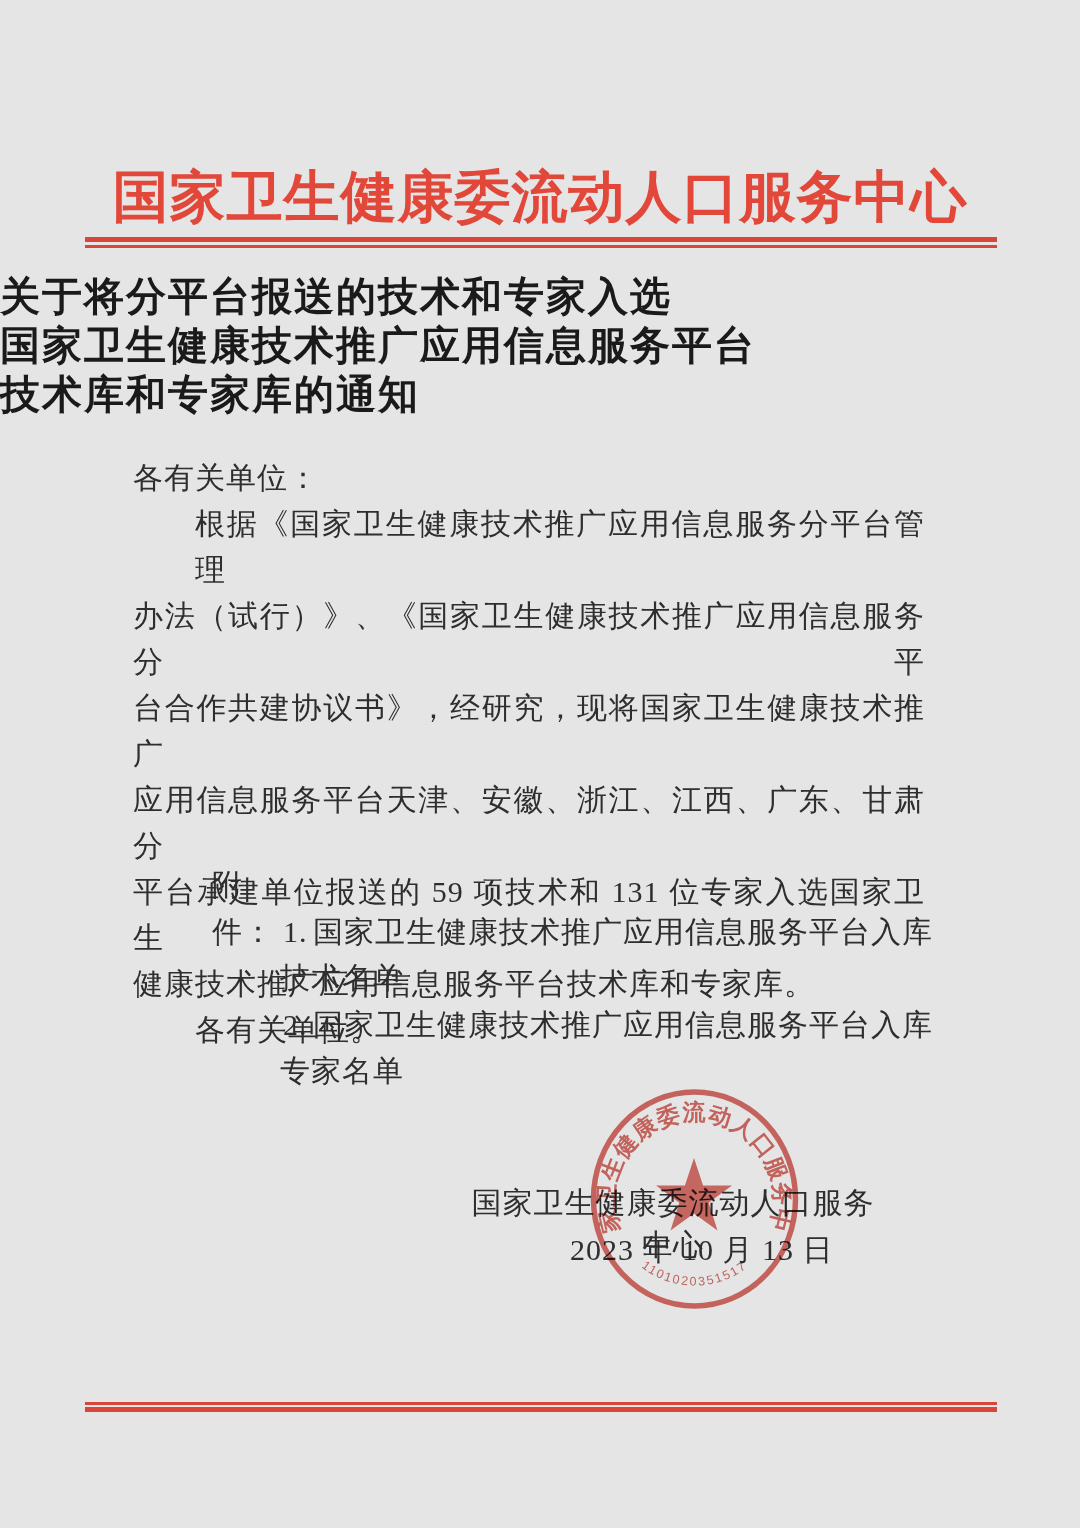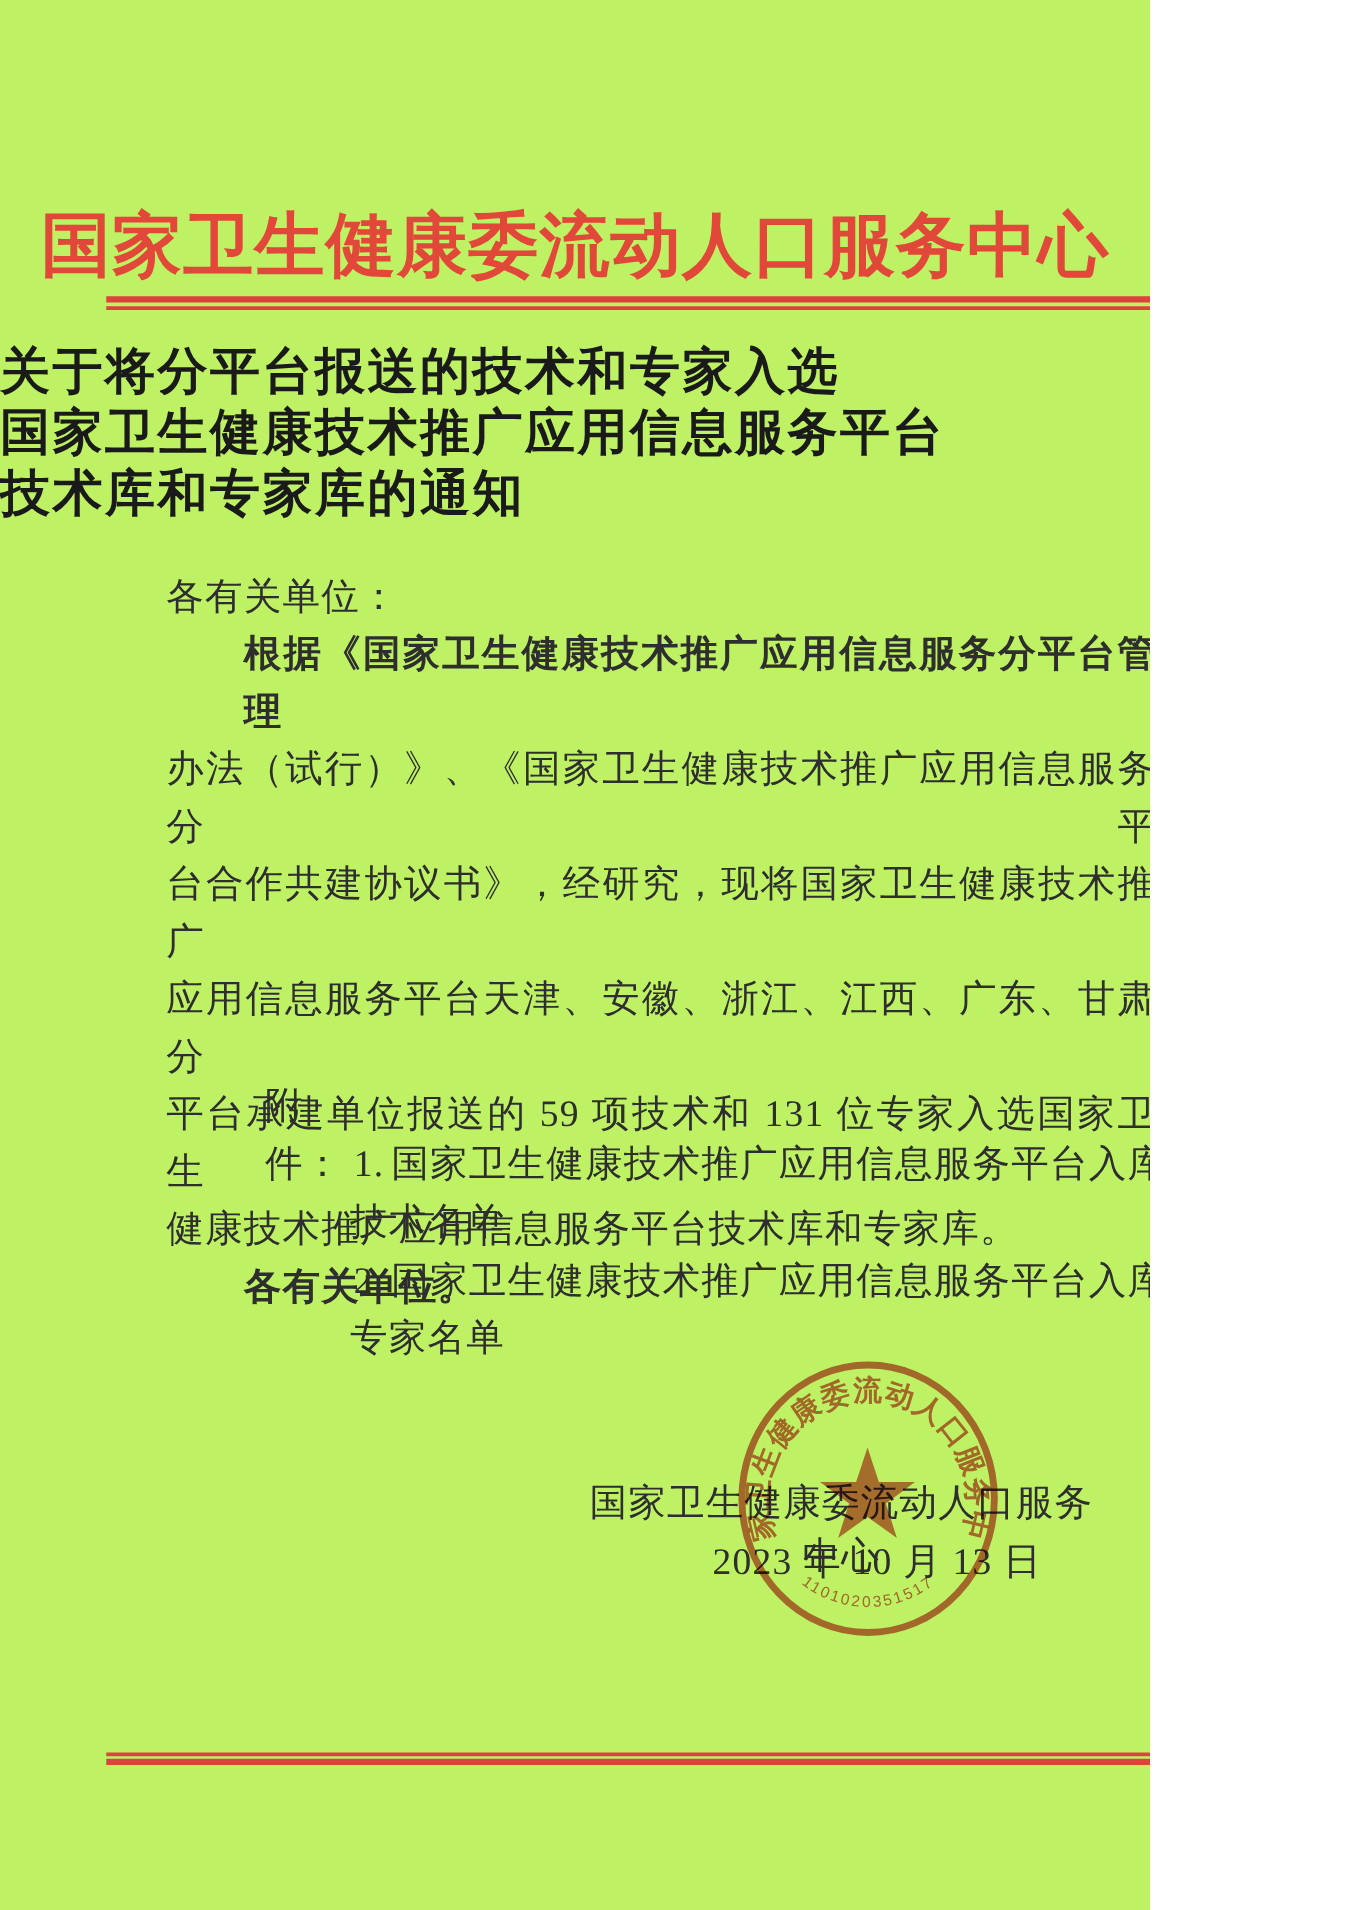--- a/index.html
+++ b/index.html
@@ -1,22 +1,22 @@
 <!DOCTYPE html>
 <html><head>
 <meta charset="utf-8">
 <style>
   * { margin: 0; padding: 0; box-sizing: border-box; }
   html, body { background: #ffffff; }
   body { font-family: "Liberation Serif", "DejaVu Serif", serif; }
   .page {
     position: relative;
-    width: 920px;
+    width: 1080px;
     height: 1528px;
-    background: #bef264;
+    background: #e5e5e5;
     overflow: hidden;
   }
   .letterhead {
     position: absolute;
     top: 160px; left: 0;
     width: 100%;
     text-align: center;
     font-size: 56px;
     line-height: 74px;
     font-weight: bold;
@@ -41,21 +41,21 @@
   }
   .body-block {
     position: absolute;
     left: 133px; top: 455px;
     width: 792px;
     font-size: 30px;
     line-height: 46px;
     color: #2e2e2e;
     letter-spacing: 1px;
   }
-  .pl { padding-left: 62px; font-weight: bold; }
+  .pl { padding-left: 62px; }
   .just { text-align: justify; text-align-last: justify; }
   .attachments {
     position: absolute;
     left: 212px; top: 862px;
     width: 740px;
     font-size: 30px;
     line-height: 46.5px;
     color: #2e2e2e;
     letter-spacing: 1px;
   }

